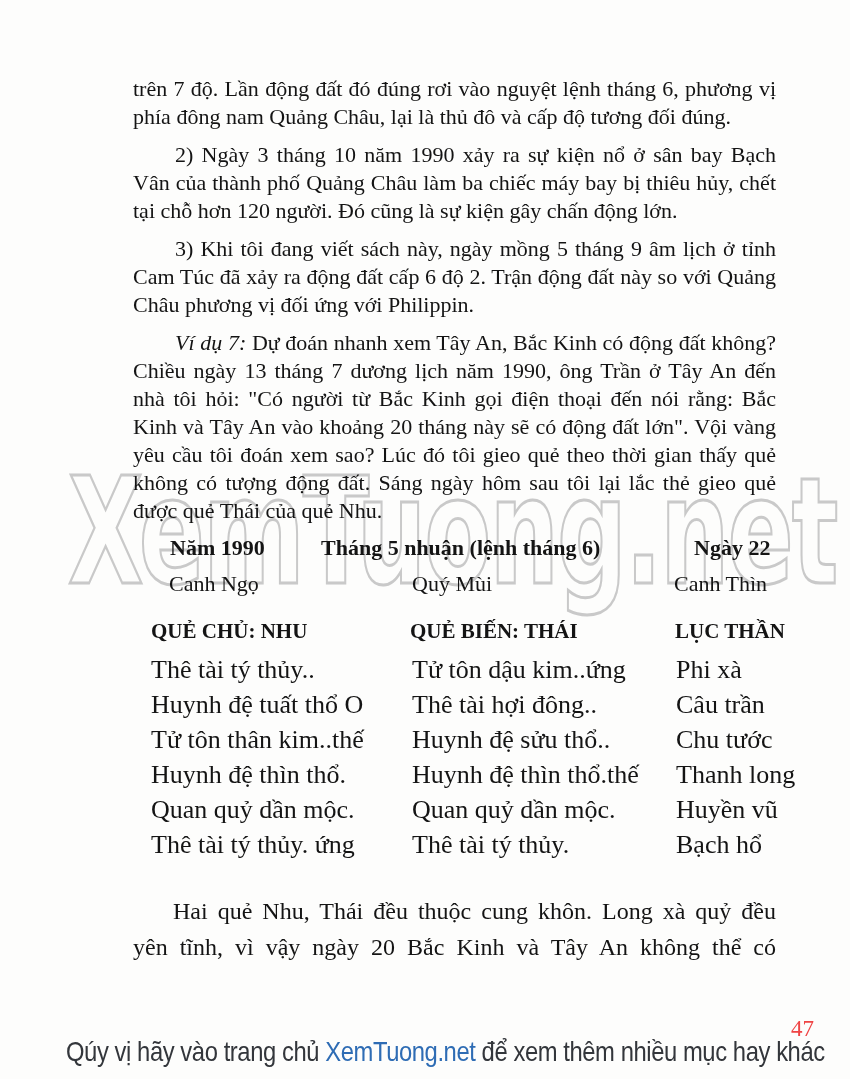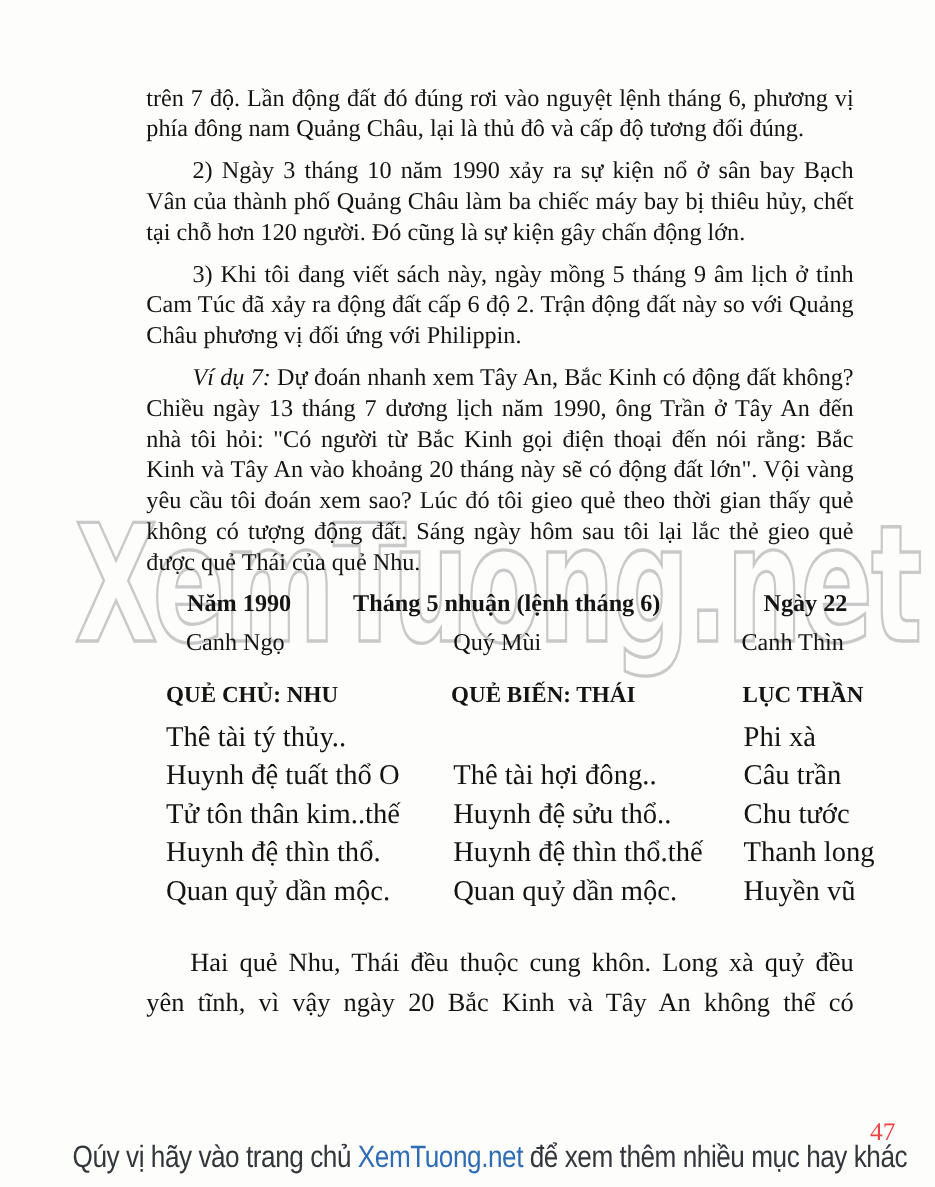--- a/index.html
+++ b/index.html
@@ -132,20 +132,21 @@
 
     <div class="trow headersrow">
       <span class="c p1">QUẺ CHỦ: NHU</span>
       <span class="c p2">QUẺ BIẾN: THÁI</span>
       <span class="c p3">LỤC THẦN</span>
     </div>
 
     <div class="hexrows">
       <div class="hexrow">
         <span class="c p1">Thê tài tý thủy..</span>
+        <span class="c p2">Tử tôn dậu kim..ứng</span>
         <span class="c p3">Phi xà</span>
       </div>
       <div class="hexrow">
         <span class="c p1">Huynh đệ tuất thổ O</span>
         <span class="c p2">Thê tài hợi đông..</span>
         <span class="c p3">Câu trần</span>
       </div>
       <div class="hexrow">
         <span class="c p1">Tử tôn thân kim..thế</span>
         <span class="c p2">Huynh đệ sửu thổ..</span>
@@ -154,20 +155,25 @@
       <div class="hexrow">
         <span class="c p1">Huynh đệ thìn thổ.</span>
         <span class="c p2">Huynh đệ thìn thổ.thế</span>
         <span class="c p3">Thanh long</span>
       </div>
       <div class="hexrow">
         <span class="c p1">Quan quỷ dần mộc.</span>
         <span class="c p2">Quan quỷ dần mộc.</span>
         <span class="c p3">Huyền vũ</span>
       </div>
+      <div class="hexrow">
+        <span class="c p1">Thê tài tý thủy. ứng</span>
+        <span class="c p2">Thê tài tý thủy.</span>
+        <span class="c p3">Bạch hổ</span>
+      </div>
     </div>
 
     <p class="closing">Hai quẻ Nhu, Thái đều thuộc cung khôn. Long xà quỷ đều yên tĩnh, vì vậy ngày 20 Bắc Kinh và Tây An không thể có</p>
 
   </div>
 
   <div class="footer"><span>Qúy vị hãy vào trang chủ </span><span class="link" style="color: rgb(46, 108, 180);">XemTuong.net</span><span> để xem thêm nhiều mục hay khác</span></div>
 
   <div class="page-number">47</div>
 

